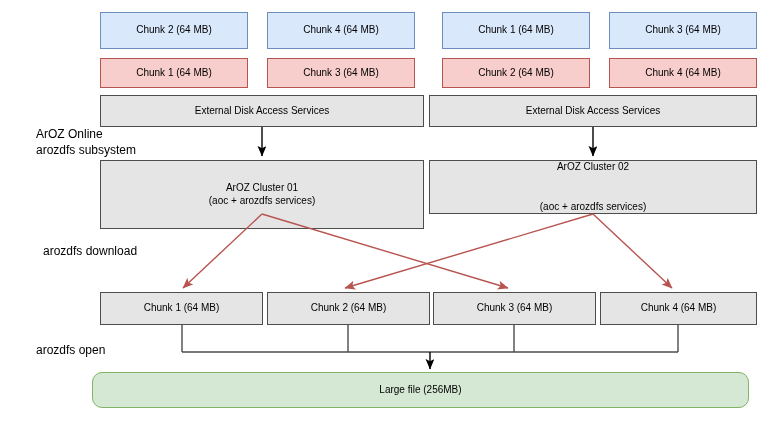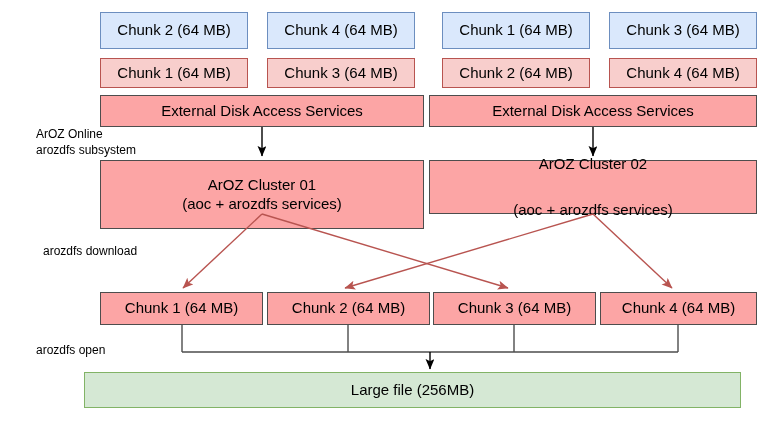--- a/index.html
+++ b/index.html
@@ -18,37 +18,37 @@
     overflow: hidden;
   }
   .box {
     position: absolute;
     box-sizing: border-box;
     display: flex;
     flex-direction: column;
     align-items: center;
     justify-content: center;
     text-align: center;
-    font-size: 15px;
+    font-size: 10px;
     color: #000000;
     line-height: 1.25;
     border-width: 1.3px;
     border-style: solid;
   }
   .box .l2 { display: block; text-align: center; }
   .chunk-blue {
     background: #dae8fc;
     border-color: #6c8ebf;
   }
   .chunk-pink {
     background: #f8cecc;
     border-color: #b85450;
   }
   .svc, .cluster, .chunk-plain {
-    background: #fca5a5;
+    background: #e5e5e5;
     border-color: #4d4d4d;
   }
   .large-file {
     background: #d5e8d4;
     border-color: #82b366;
   }
   .side-label {
     position: absolute;
     font-size: 12px;
     color: #000000;
@@ -125,21 +125,21 @@
   <div class="box chunk-plain" style="left:267px; top:292px; width:163px; height:33px;">
     <span>Chunk 2 (64 MB)</span>
   </div>
   <div class="box chunk-plain" style="left:433px; top:292px; width:163px; height:33px;">
     <span>Chunk 3 (64 MB)</span>
   </div>
   <div class="box chunk-plain" style="left:600px; top:292px; width:157px; height:33px;">
     <span>Chunk 4 (64 MB)</span>
   </div>
 
-  <div class="box large-file" style="left:84px; top:372px; width:657px; height:36px;">
+  <div class="box large-file" style="left:92px; top:372px; width:657px; height:36px;border-radius:10px;">
     <span>Large file (256MB)</span>
   </div>
 
   <svg class="overlay" viewBox="0 0 772 430" xmlns="http://www.w3.org/2000/svg">
     <defs>
       <marker id="ahBlack" markerWidth="9" markerHeight="9" refX="7.2" refY="3.2" orient="auto" markerUnits="strokeWidth">
         <path d="M0,0 L7.6,3.2 L0,6.4 L1.7,3.2 Z" fill="#000000"></path>
       </marker>
       <marker id="ahRed" markerWidth="9" markerHeight="9" refX="7.2" refY="3.2" orient="auto" markerUnits="strokeWidth">
         <path d="M0,0 L7.6,3.2 L0,6.4 L1.7,3.2 Z" fill="#b85450"></path>

